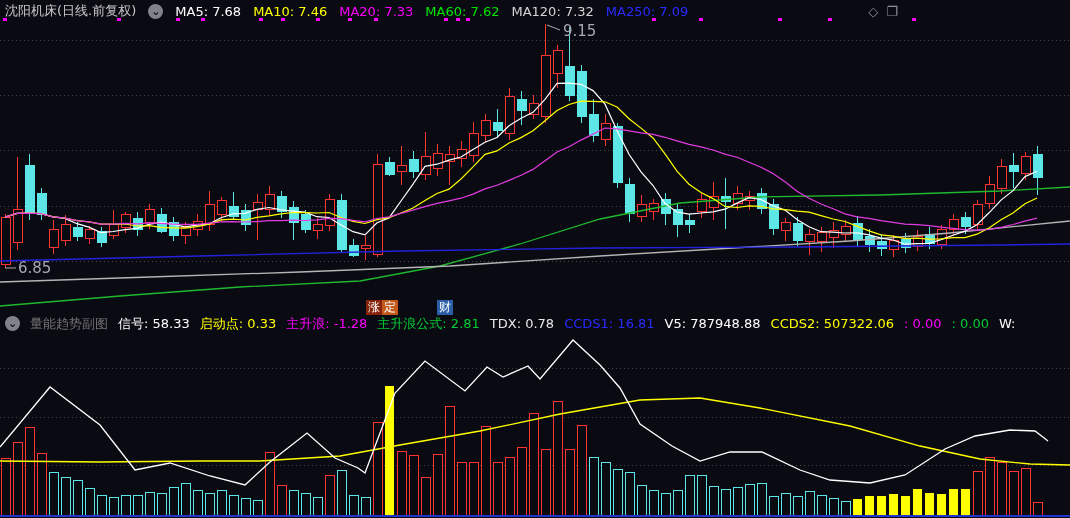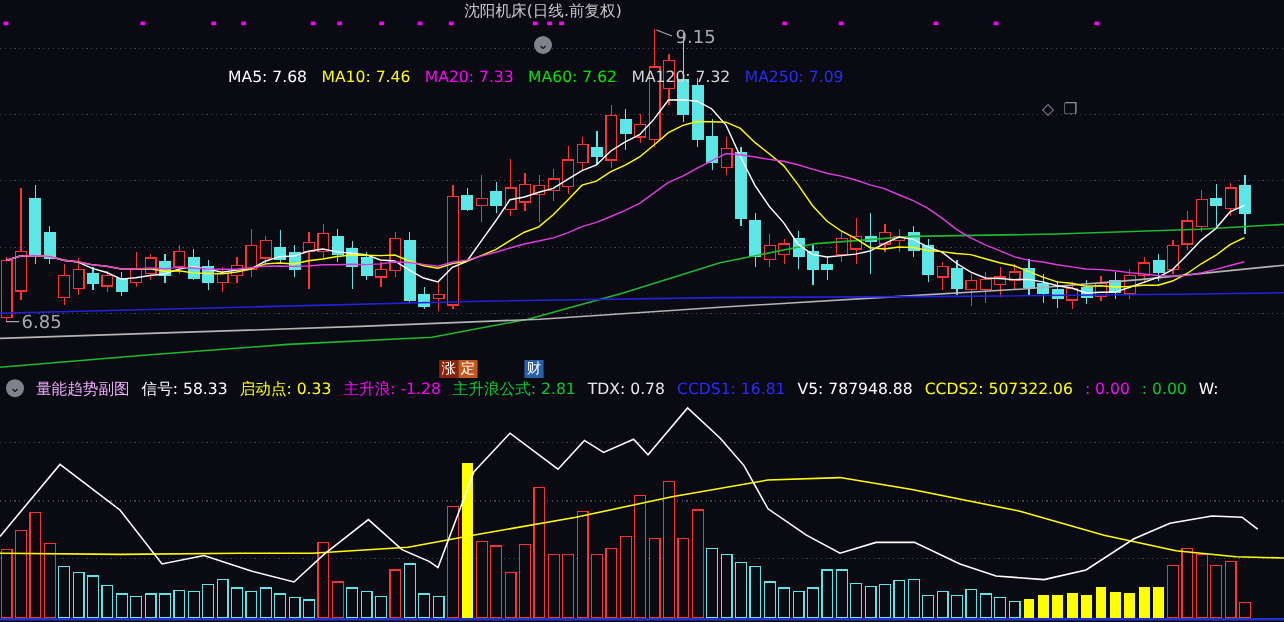--- a/index.html
+++ b/index.html
@@ -1,28 +1,28 @@
 <!DOCTYPE html>
 <html><head>
 <meta charset="utf-8">
 <style>
   html,body{margin:0;padding:0;background:#000;}
   #app{position:relative;width:1070px;height:518px;background:#0a0a13;overflow:hidden;
        font-family:"DejaVu Sans","Liberation Sans",sans-serif;}
   #chart-svg{position:absolute;left:0;top:0;}
   .hdr{position:absolute;left:0;top:0;width:900px;height:22px;display:flex;align-items:center;
-       gap:12px;padding-left:5px;box-sizing:border-box;font-size:13px;white-space:nowrap;flex-direction:column;}
+       gap:12px;padding-left:5px;box-sizing:border-box;font-size:13px;white-space:nowrap;}
   .hdr .title{color:#c8c8c8;}
   .circle-icon{display:inline-flex;width:15px;height:15px;border-radius:50%;background:#82828c;
        color:#14141e;align-items:center;justify-content:center;font-size:11px;line-height:15px;
        font-weight:bold;flex:0 0 auto;}
   .hdr-right{margin-left:auto;display:flex;gap:8px;padding-right:2px;color:#8f8f9c;font-size:13px;}
   .ind-row{position:absolute;left:0;top:314px;width:1070px;height:19px;display:flex;align-items:center;
        gap:10px;padding-left:5px;box-sizing:border-box;font-size:13px;white-space:nowrap;}
-  .ind-row .ind-name{color:#f0abfc;}
+  .ind-row .ind-name{color:#737373;}
   .ma-item,.ind-item{display:inline-block;}
   .badges{position:absolute;top:300px;left:0;height:15px;font-size:12px;line-height:15px;}
   .badge{position:absolute;top:0;height:15px;padding:0 2px;color:#fff;}
 </style>
 </head>
 <body>
 <div id="app">
 
 <svg id="chart-svg" width="1070" height="518">
       <g shape-rendering="crispEdges">

